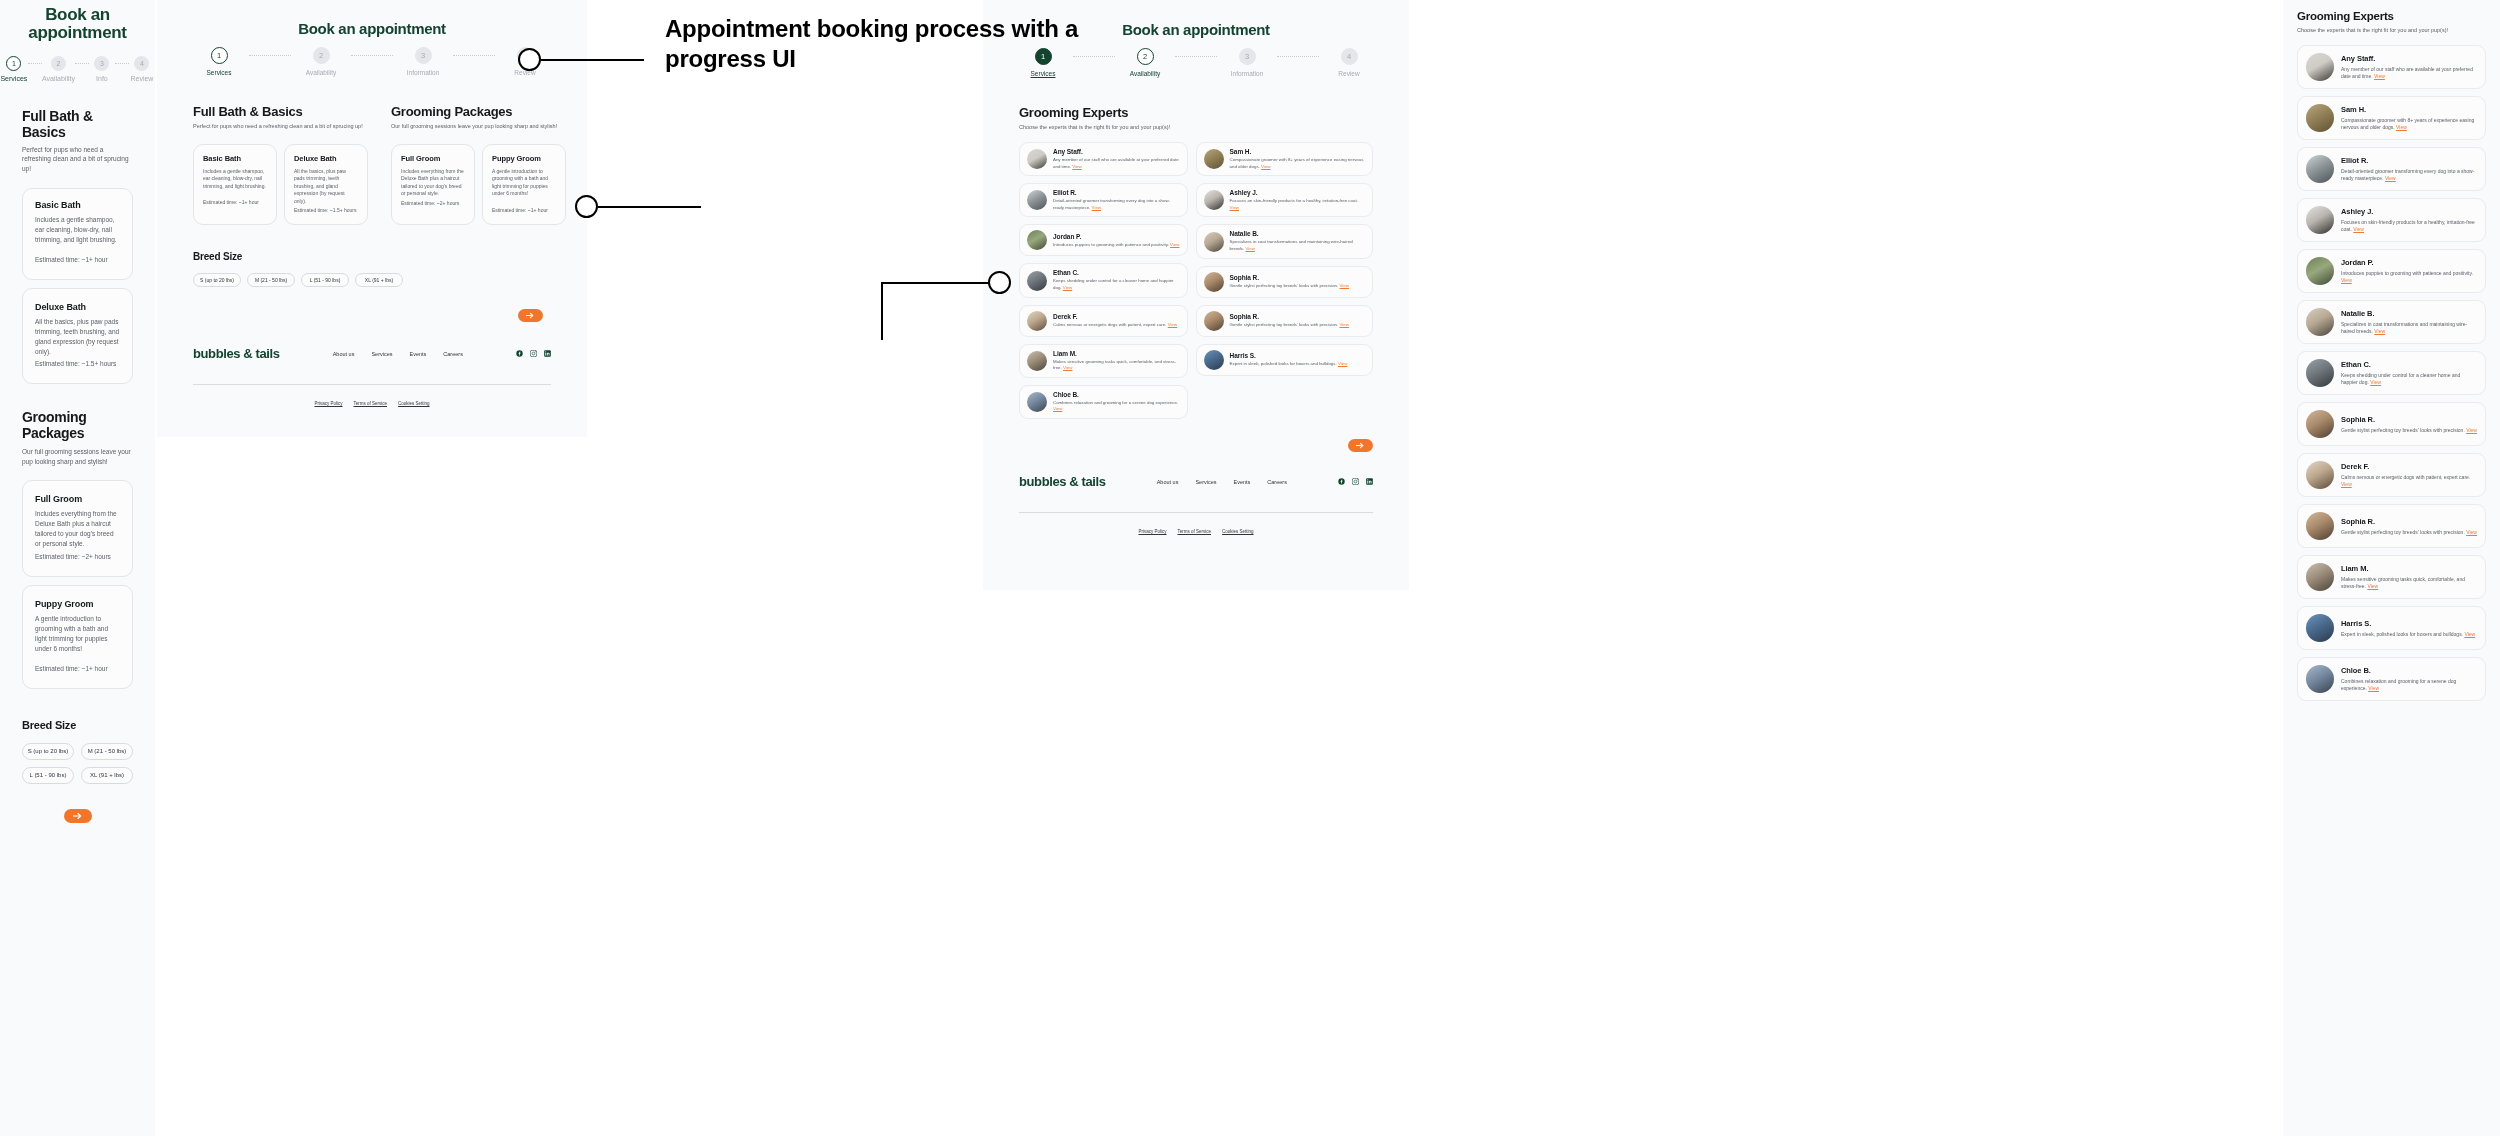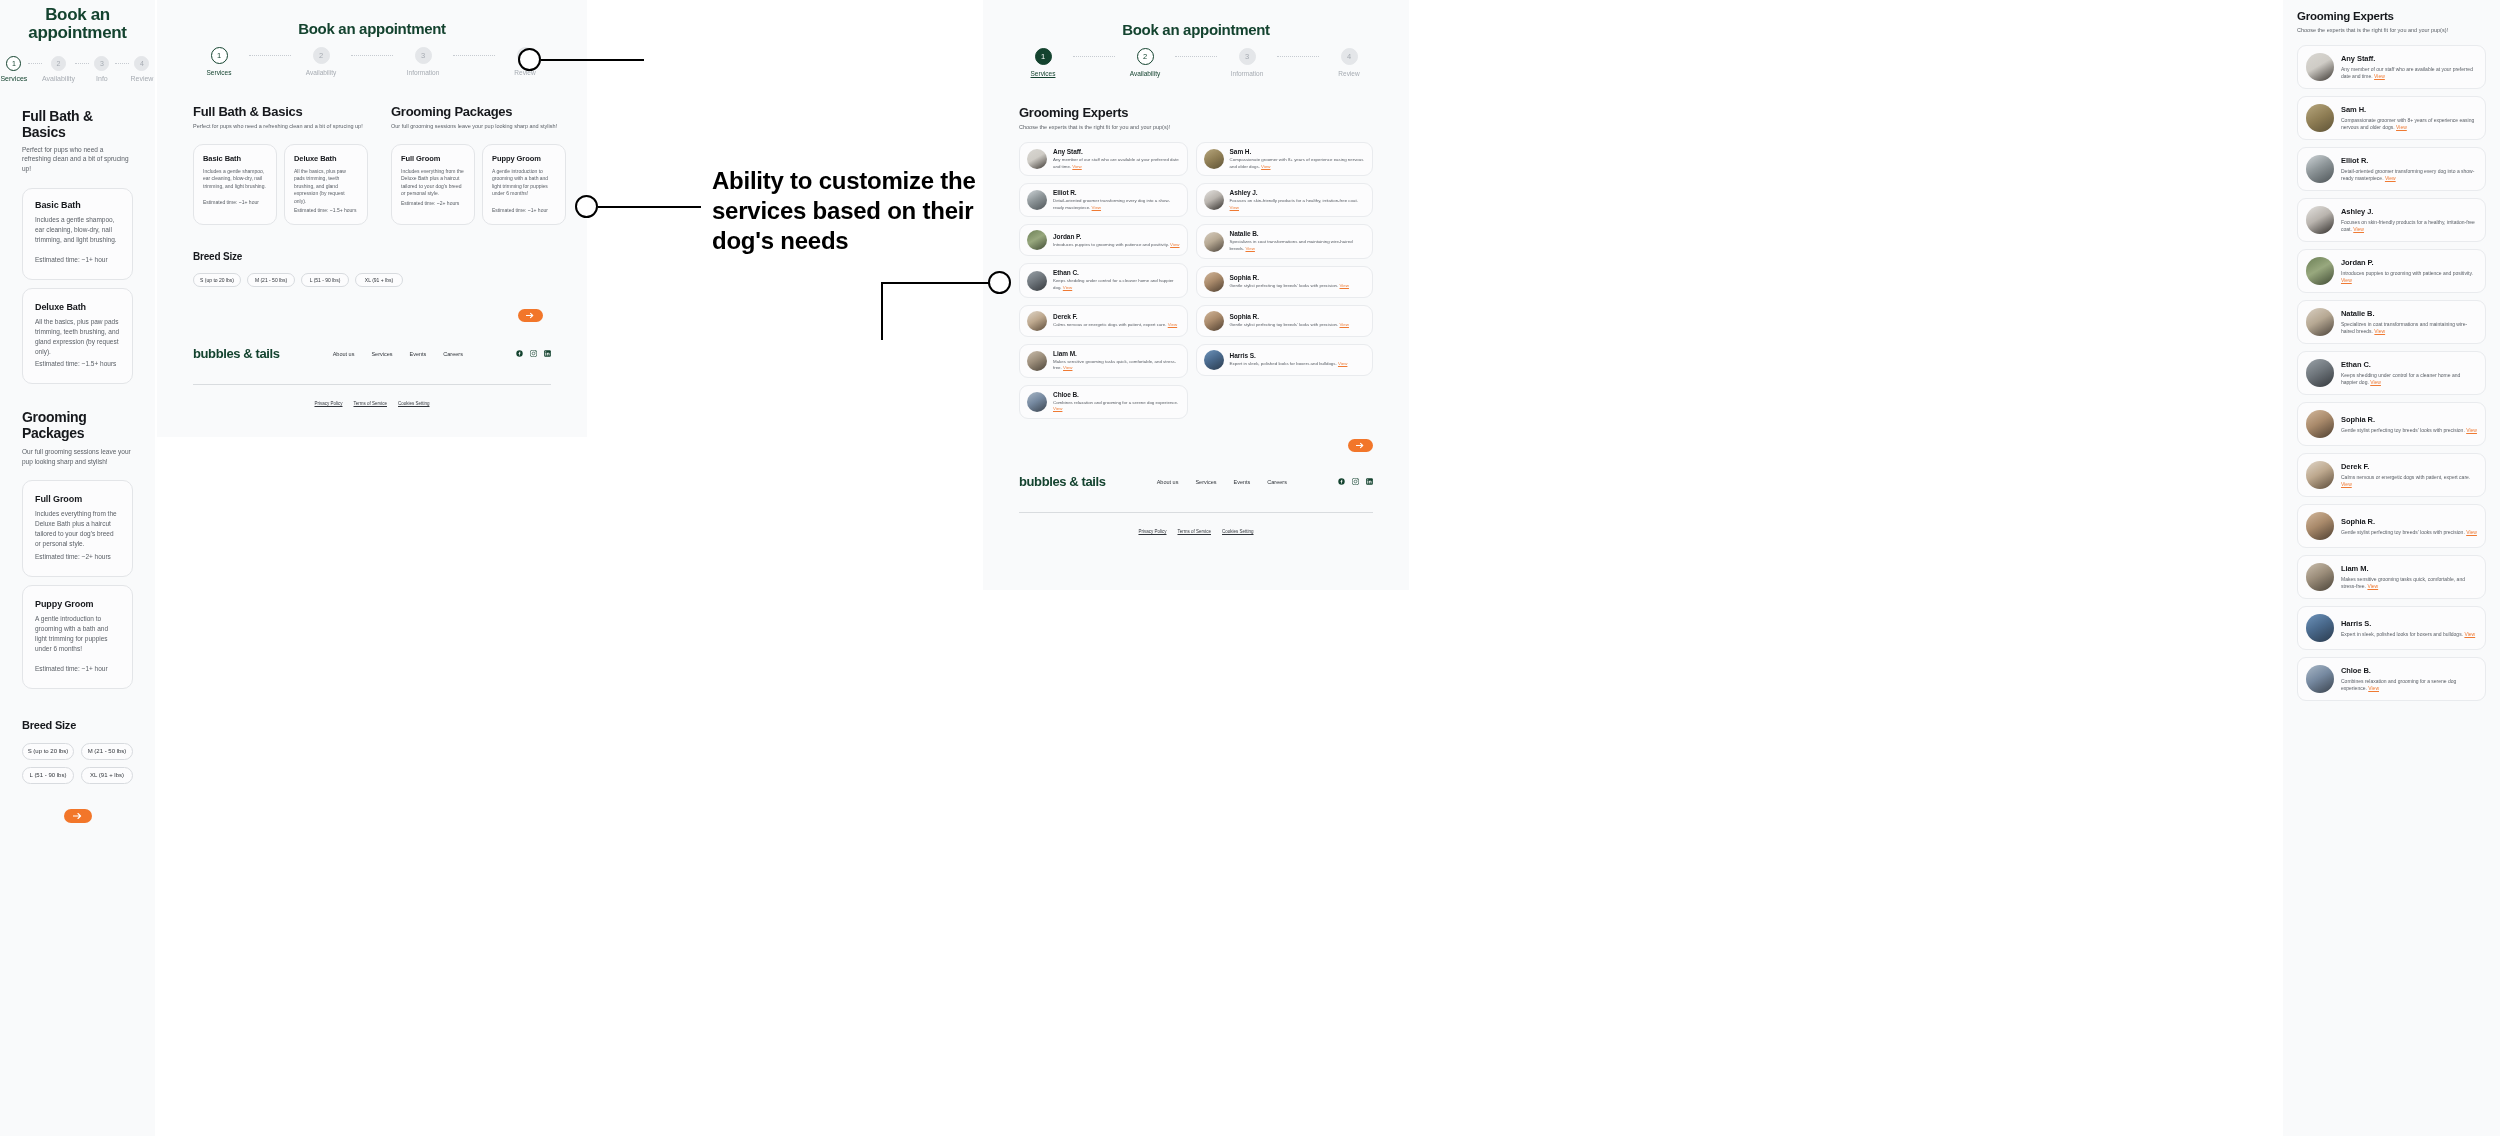--- a/index.html
+++ b/index.html
@@ -558,22 +558,22 @@
               <div class="expert-name" style="font-size: 7.5px;">Chloe B.</div>
               <div class="expert-desc" style="font-size: 5px; line-height: 1.5; margin-top: 3px;"><span>Combines relaxation and grooming for a serene dog experience.</span> <span class="view-link">View</span></div>
             </div>
           </div>
         </div>
     </div>
   </div>
 
   <div class="anno-circle" style="left:518px;top:48px;width:23px;height:23px;"></div>
   <div class="anno-line" style="left:541px;top:59px;width:103px;height:2px;"></div>
+  <div class="anno-text" style="left:665px;top:14px;width:420px;font-size:24px;">Appointment booking process with a progress UI</div>
 
   <div class="anno-circle" style="left:575px;top:195px;width:23px;height:23px;"></div>
   <div class="anno-line" style="left:598px;top:206px;width:103px;height:2px;"></div>
-  <div class="anno-text" style="left:712px;top:166px;width:300px;font-size:24px;">Ability to customize the services based on their dog's needs</div>
 
   <div class="anno-circle" style="left:988px;top:271px;width:23px;height:23px;"></div>
   <div class="anno-line" style="left:881px;top:282px;width:108px;height:2px;"></div>
   <div class="anno-line" style="left:881px;top:282px;width:2px;height:58px;"></div>
 
 </div>
 
 </body></html>

